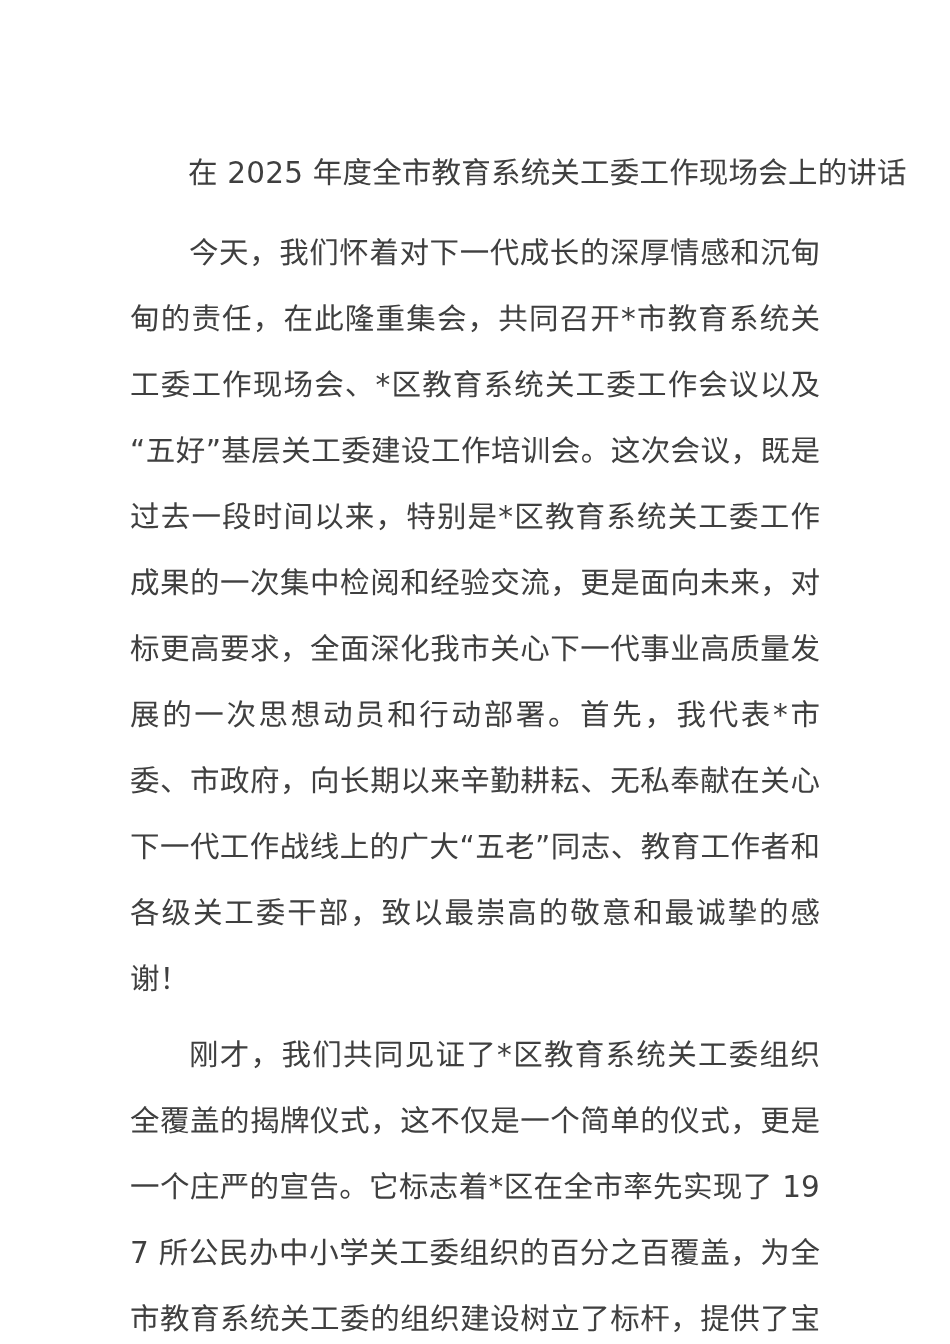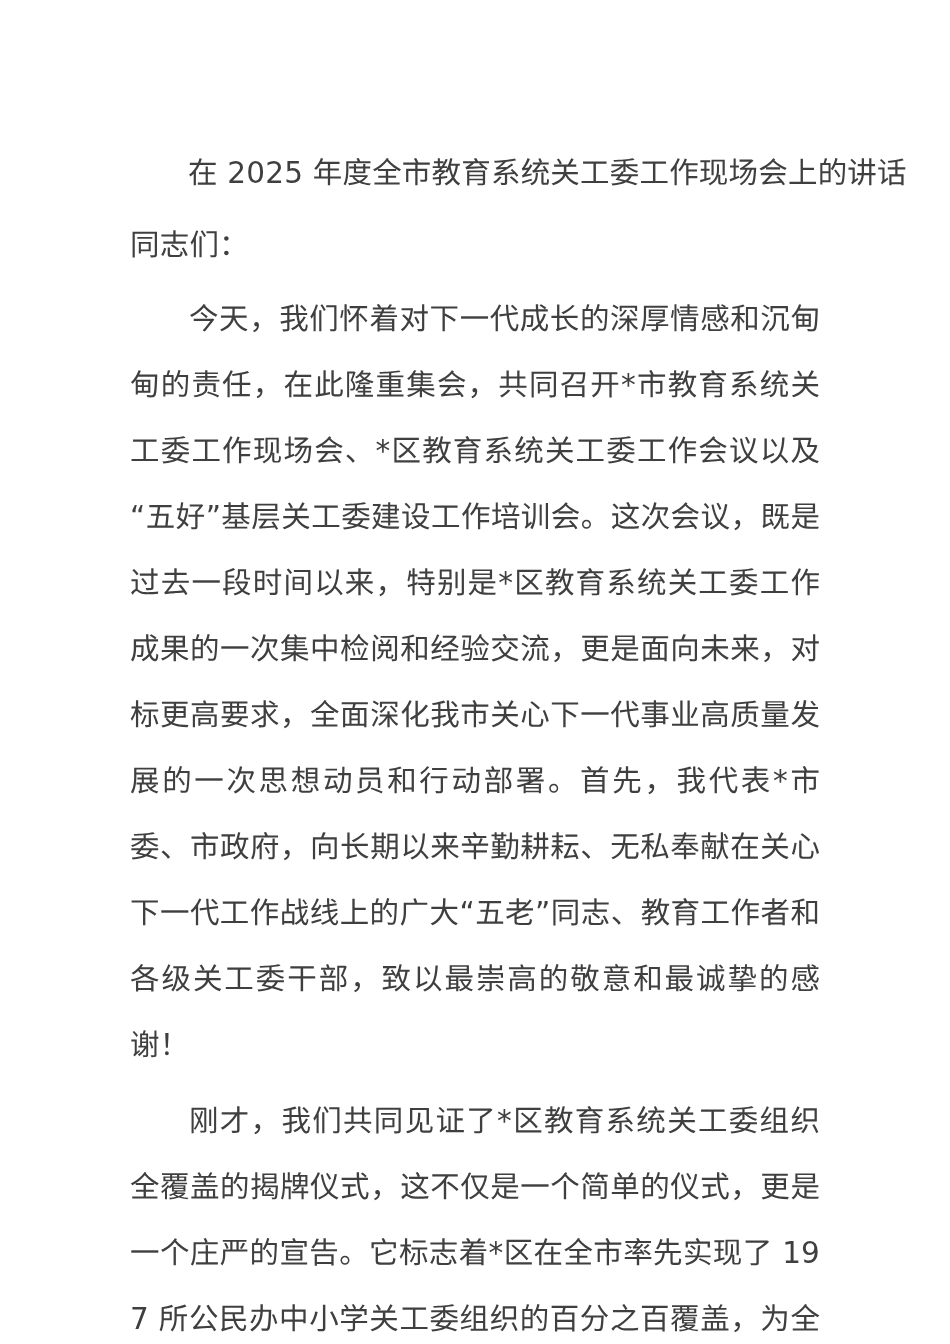--- a/index.html
+++ b/index.html
@@ -72,20 +72,19 @@
   }
 </style>
 </head>
 <body>
 
 <div class="page">
   <div class="doc-body">
 
     <h1 class="doc-title">在 2025 年度全市教育系统关工委工作现场会上的讲话</h1>
 
-    <p class="salutation">同志们：</p>
 
     <p class="para">今天，我们怀着对下一代成长的深厚情感和沉甸甸的责任，在此隆重集会，共同召开*市教育系统关工委工作现场会、*区教育系统关工委工作会议以及“五好”基层关工委建设工作培训会。这次会议，既是过去一段时间以来，特别是*区教育系统关工委工作成果的一次集中检阅和经验交流，更是面向未来，对标更高要求，全面深化我市关心下一代事业高质量发展的一次思想动员和行动部署。首先，我代表*市委、市政府，向长期以来辛勤耕耘、无私奉献在关心下一代工作战线上的广大“五老”同志、教育工作者和各级关工委干部，致以最崇高的敬意和最诚挚的感谢！</p>
 
     <p class="para">刚才，我们共同见证了*区教育系统关工委组织全覆盖的揭牌仪式，这不仅是一个简单的仪式，更是一个庄严的宣告。它标志着*区在全市率先实现了 197 所公民办中小学关工委组织的百分之百覆盖，为全市教育系统关工委的组织建设树立了标杆，提供了宝贵经验。这一刻，我们筑牢了关心下一代工作的组织基石，推动这项事业迈入了体系化、网络化、专业化的崭新发展阶段。同时，*同志系统解读了“五好”基层关工委的建设方案，*同志、*同志分别代表*区教育局*组和区关工委作了很好的发言，*同志的讲话更是为我们下一步的工作指明了方向，提</p>
 
   </div>
 </div>
 
 </body></html>

